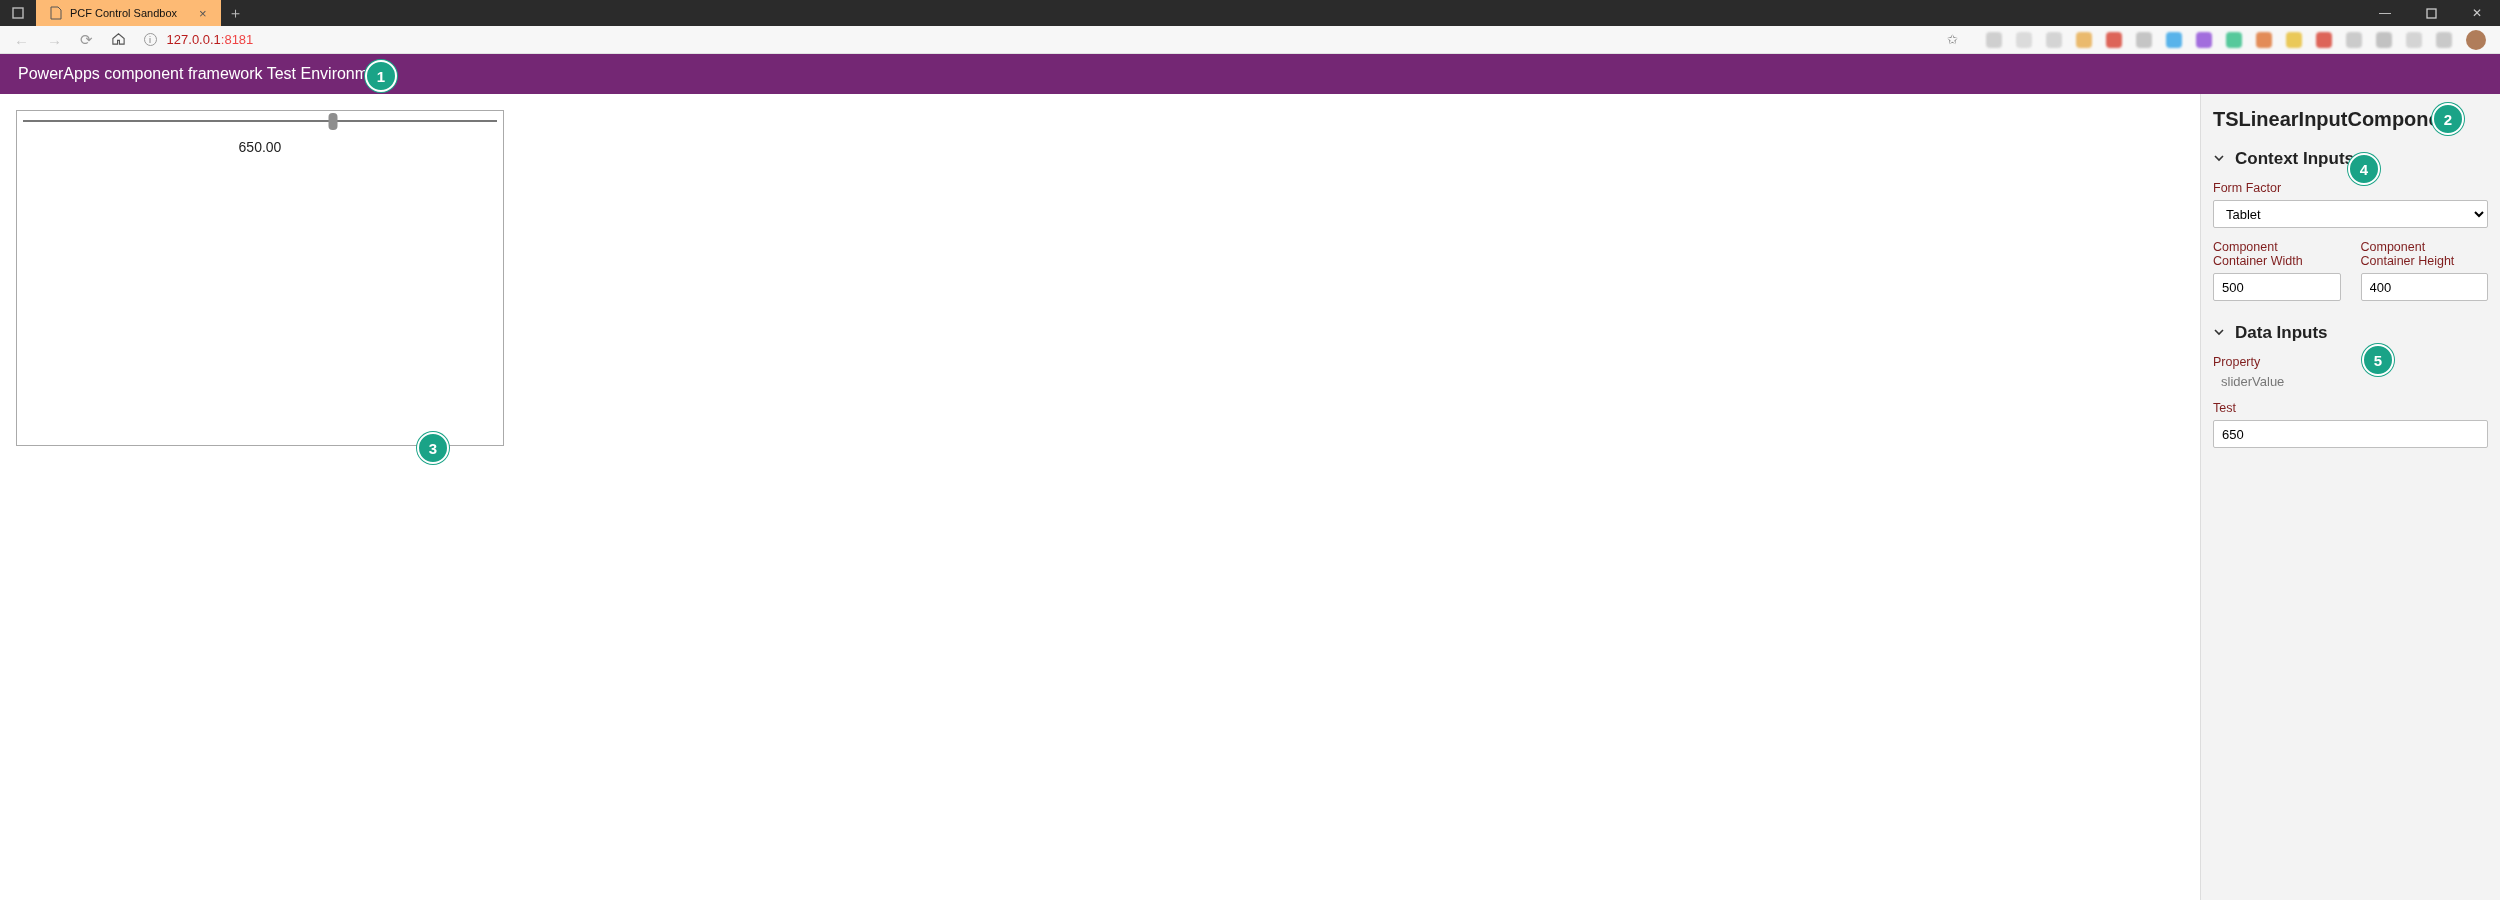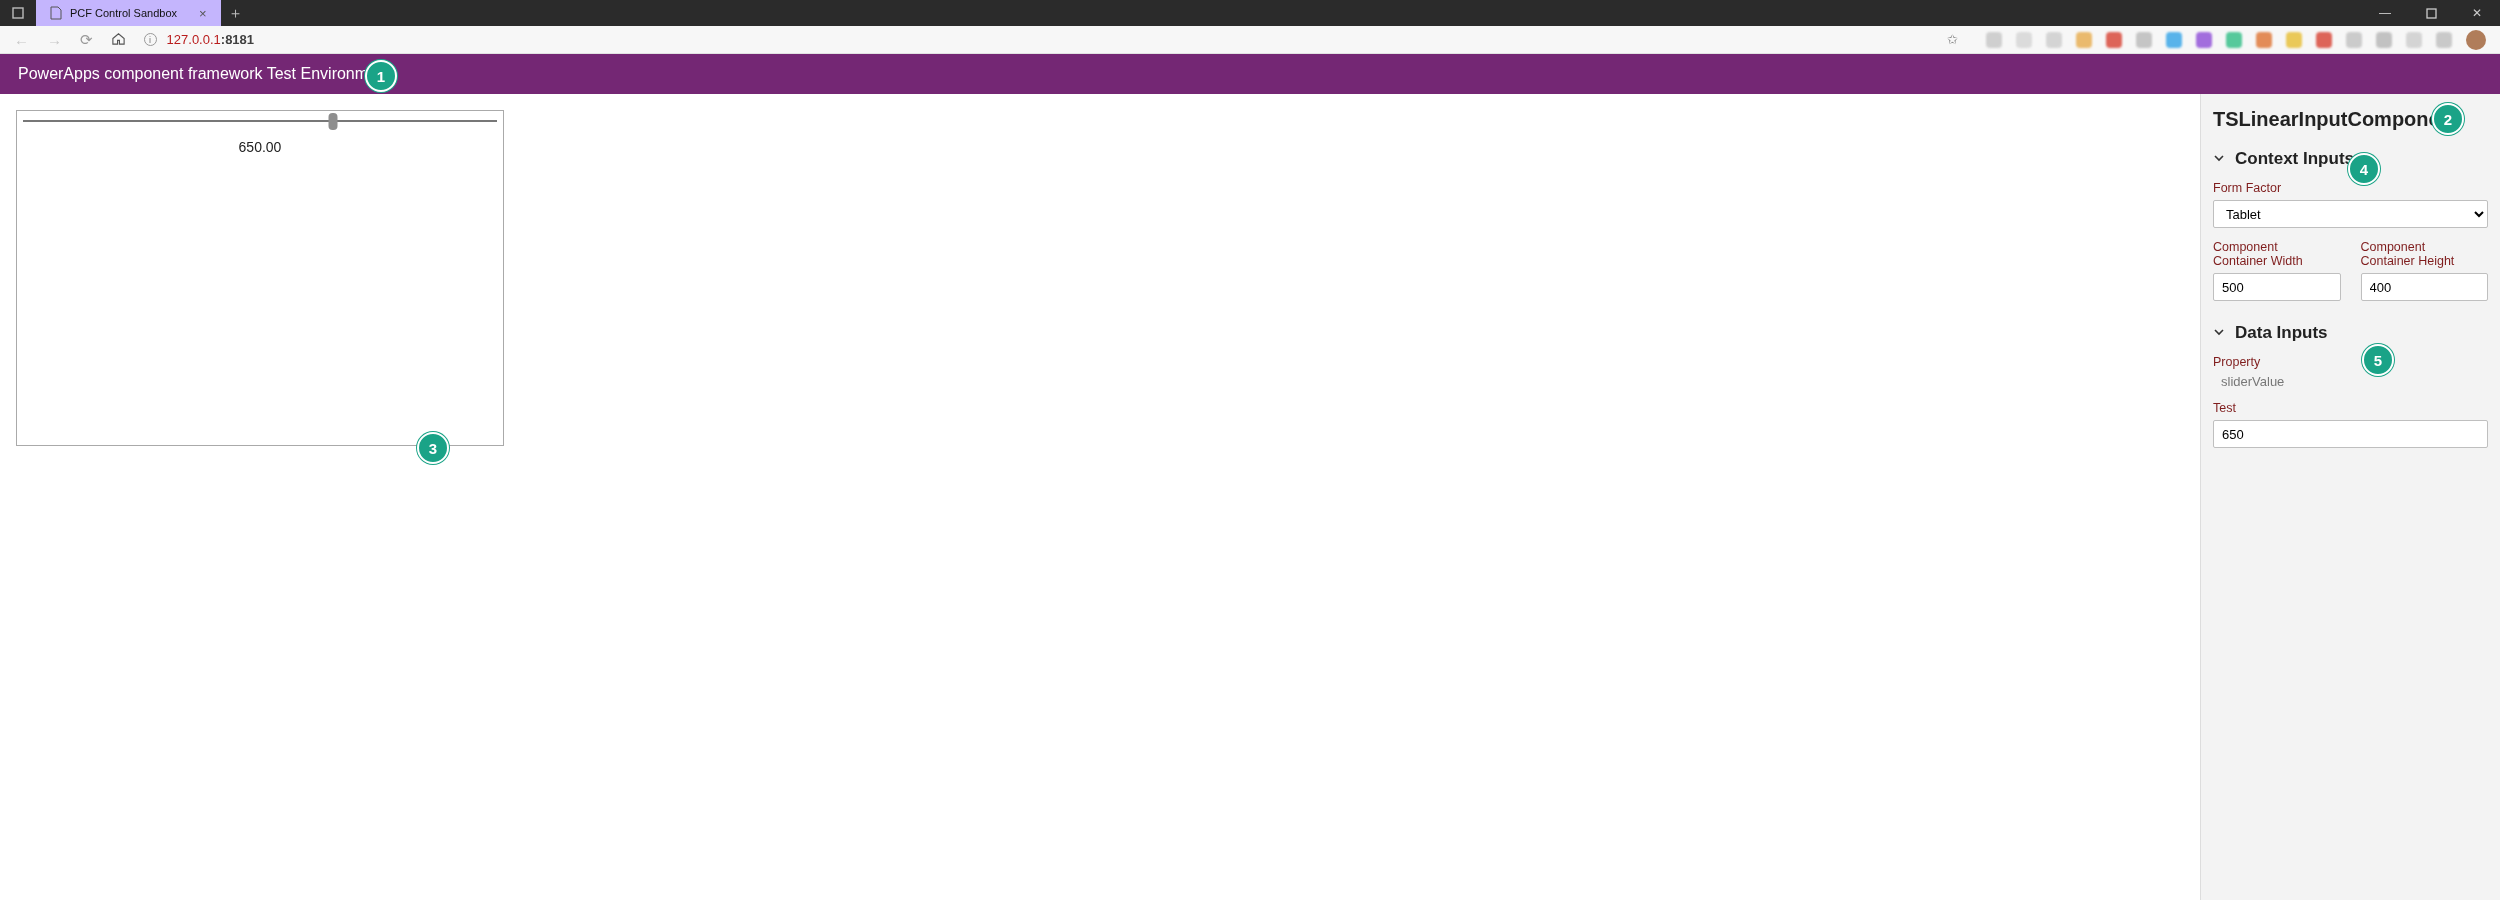--- a/index.html
+++ b/index.html
@@ -11,21 +11,21 @@
       background: #2b2b2b;
       display: flex;
       align-items: stretch;
       color: #ccc;
       font-size: 11px;
     }
     .titlebar .app-btn {
       width: 36px; display:flex; align-items:center; justify-content:center;
     }
     .tab {
-      background:#c4b5fd; color:#111;
+      background:#fdba74; color:#111;
       display:flex; align-items:center; gap:8px;
       padding:0 14px; min-width:180px;
       position:relative;
     }
     .tab .page-ico svg{display:block}
     .tab-close { margin-left:14px; font-size:13px; color:#555; cursor:pointer;}
     .newtab { width:30px; display:flex; align-items:center; justify-content:center; color:#bbb; font-size:15px;}
     .win-controls { margin-left:auto; display:flex; }
     .win-controls div { width:46px; display:flex; align-items:center; justify-content:center; color:#ccc; font-size:12px;}
 
@@ -36,21 +36,21 @@
       align-items:center;
       gap:18px;
       padding:0 14px;
       border-bottom:1px solid #e2e2e2;
       font-size:13px;
     }
     .navbar .arrow { color:#999; font-size:15px; }
     .navbar .arrow.disabled{color:#c8c8c8;}
     .url { color:#666; display:flex; align-items:center; gap:10px; }
     .url .host{color:#b91c1c;}
-    .url .port{color:#404040;font-weight:bold;}
+    .url .port{color:#ef4444;}
     .fav { margin-left:auto; margin-right:10px; color:#777;}
     .ext-row{display:flex; gap:14px; align-items:center;}
     .ext-dot{width:16px;height:16px;border-radius:4px;filter:blur(1px); opacity:.85;}
     .avatar{width:20px;height:20px;border-radius:50%;background:#b07d5a;}
 
     
     .env-bar{
       background:#742774;
       color:#fff;
       height:40px;

